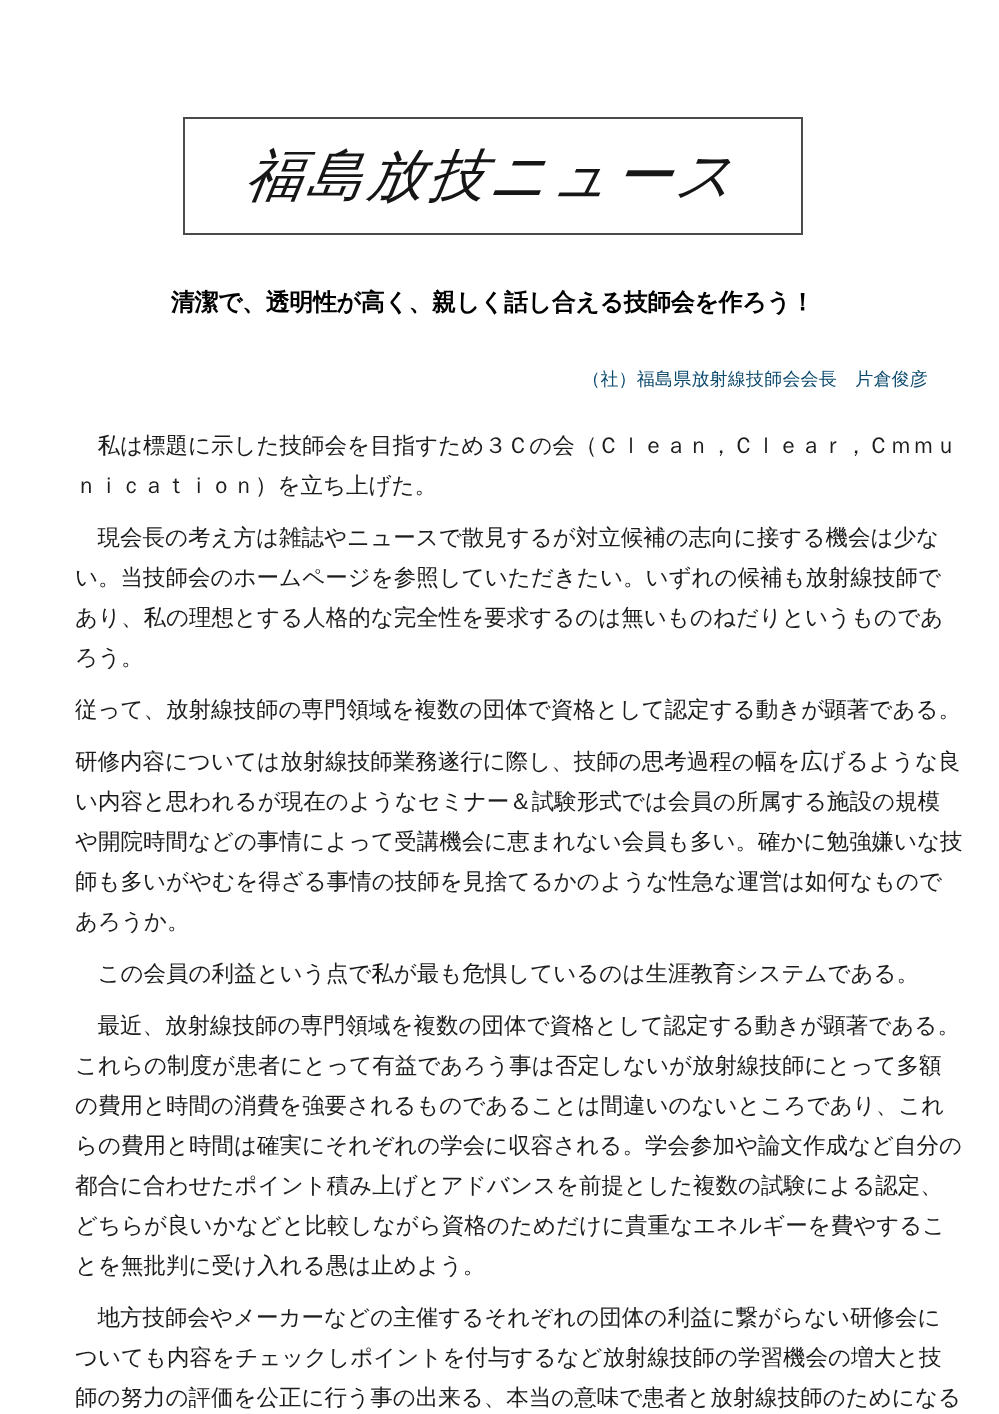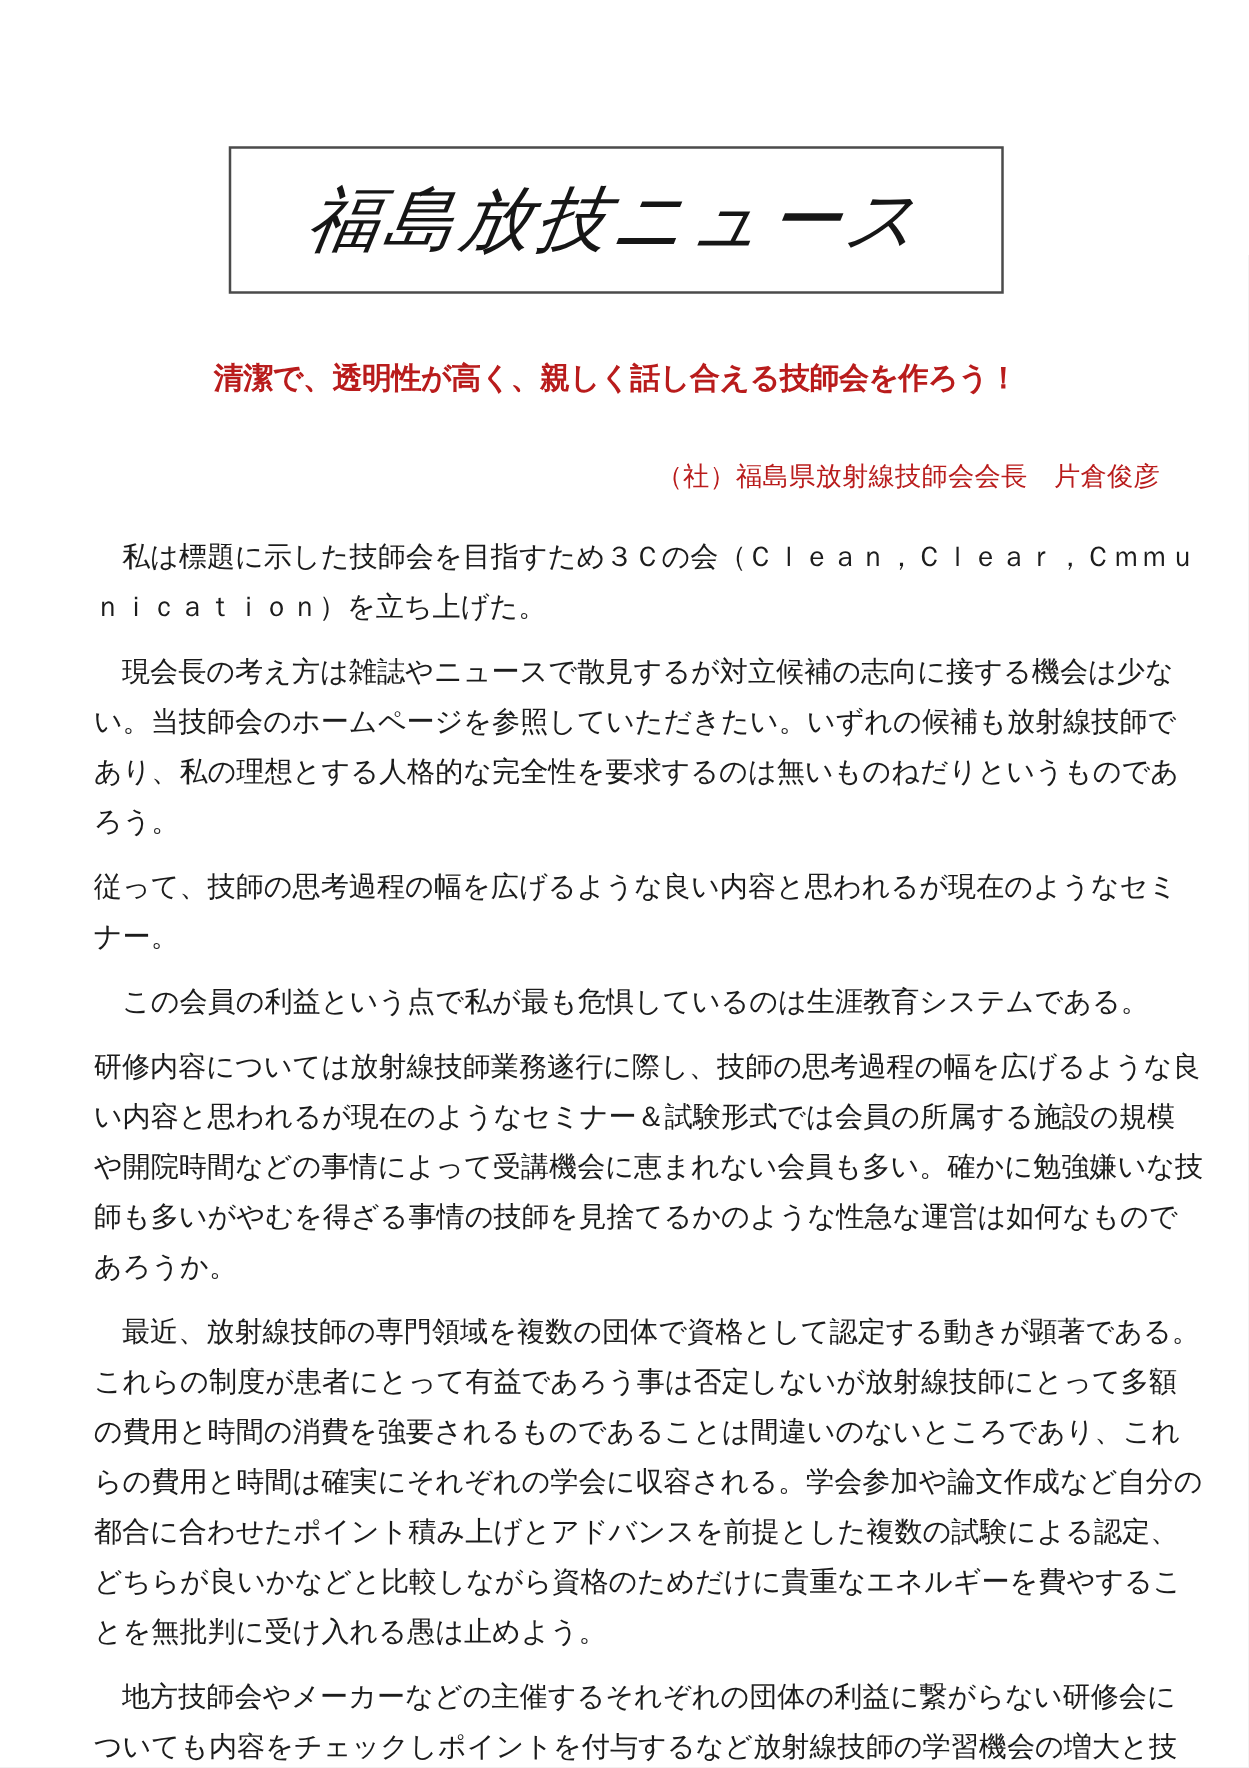--- a/index.html
+++ b/index.html
@@ -36,30 +36,30 @@
     color: #161616;
   }
   .headline {
     position: absolute;
     left: 171px;
     top: 286px;
     font-size: 24px;
     font-weight: 700;
     letter-spacing: -0.4px;
     white-space: nowrap;
-    color: #b91c1c;
+    color: #000000;
   }
   .byline {
     position: absolute;
     right: 71px;
     top: 367px;
-    font-size: 21px;
+    font-size: 18px;
     letter-spacing: 0.2px;
     white-space: nowrap;
-    color: #b91c1c;
+    color: #0c4a6e;
   }
   .article {
     position: absolute;
     left: 63px;
     top: 414px;
     width: 912px;
     font-size: 22.5px;
     line-height: 40px;
     text-align: left;
     word-break: break-all;
@@ -77,21 +77,21 @@
     <span class="masthead-title">福島放技ニュース</span>
   </div>
 
   <h1 class="headline">清潔で、透明性が高く、親しく話し合える技師会を作ろう！</h1>
 
   <div class="byline">（社）福島県放射線技師会会長　片倉俊彦</div>
 
   <div class="article">
     <p class="para">　私は標題に示した技師会を目指すため３Ｃの会（Ｃｌｅａｎ，Ｃｌｅａｒ，Ｃｍｍｕｎｉｃａｔｉｏｎ）を立ち上げた。</p>
     <p class="para">　現会長の考え方は雑誌やニュースで散見するが対立候補の志向に接する機会は少ない。当技師会のホームページを参照していただきたい。いずれの候補も放射線技師であり、私の理想とする人格的な完全性を要求するのは無いものねだりというものであろう。</p>
-    <p class="para">従って、技師の思考過程の幅を広げるような良い内容と思われるが現在のようなセミナー。</p>
+    <p class="para">従って、放射線技師の専門領域を複数の団体で資格として認定する動きが顕著である。</p>
+    <p class="para">研修内容については放射線技師業務遂行に際し、技師の思考過程の幅を広げるような良い内容と思われるが現在のようなセミナー＆試験形式では会員の所属する施設の規模や開院時間などの事情によって受講機会に恵まれない会員も多い。確かに勉強嫌いな技師も多いがやむを得ざる事情の技師を見捨てるかのような性急な運営は如何なものであろうか。</p>
     <p class="para">　この会員の利益という点で私が最も危惧しているのは生涯教育システムである。</p>
-    <p class="para">研修内容については放射線技師業務遂行に際し、技師の思考過程の幅を広げるような良い内容と思われるが現在のようなセミナー＆試験形式では会員の所属する施設の規模や開院時間などの事情によって受講機会に恵まれない会員も多い。確かに勉強嫌いな技師も多いがやむを得ざる事情の技師を見捨てるかのような性急な運営は如何なものであろうか。</p>
     <p class="para">　最近、放射線技師の専門領域を複数の団体で資格として認定する動きが顕著である。これらの制度が患者にとって有益であろう事は否定しないが放射線技師にとって多額の費用と時間の消費を強要されるものであることは間違いのないところであり、これらの費用と時間は確実にそれぞれの学会に収容される。学会参加や論文作成など自分の都合に合わせたポイント積み上げとアドバンスを前提とした複数の試験による認定、どちらが良いかなどと比較しながら資格のためだけに貴重なエネルギーを費やすることを無批判に受け入れる愚は止めよう。</p>
     <p class="para">　地方技師会やメーカーなどの主催するそれぞれの団体の利益に繋がらない研修会についても内容をチェックしポイントを付与するなど放射線技師の学習機会の増大と技師の努力の評価を公正に行う事の出来る、本当の意味で患者と放射線技師のためになる技師会を作りたいと念じよう。</p>
 
   </div>
 
 </div>
 
 </body></html>

